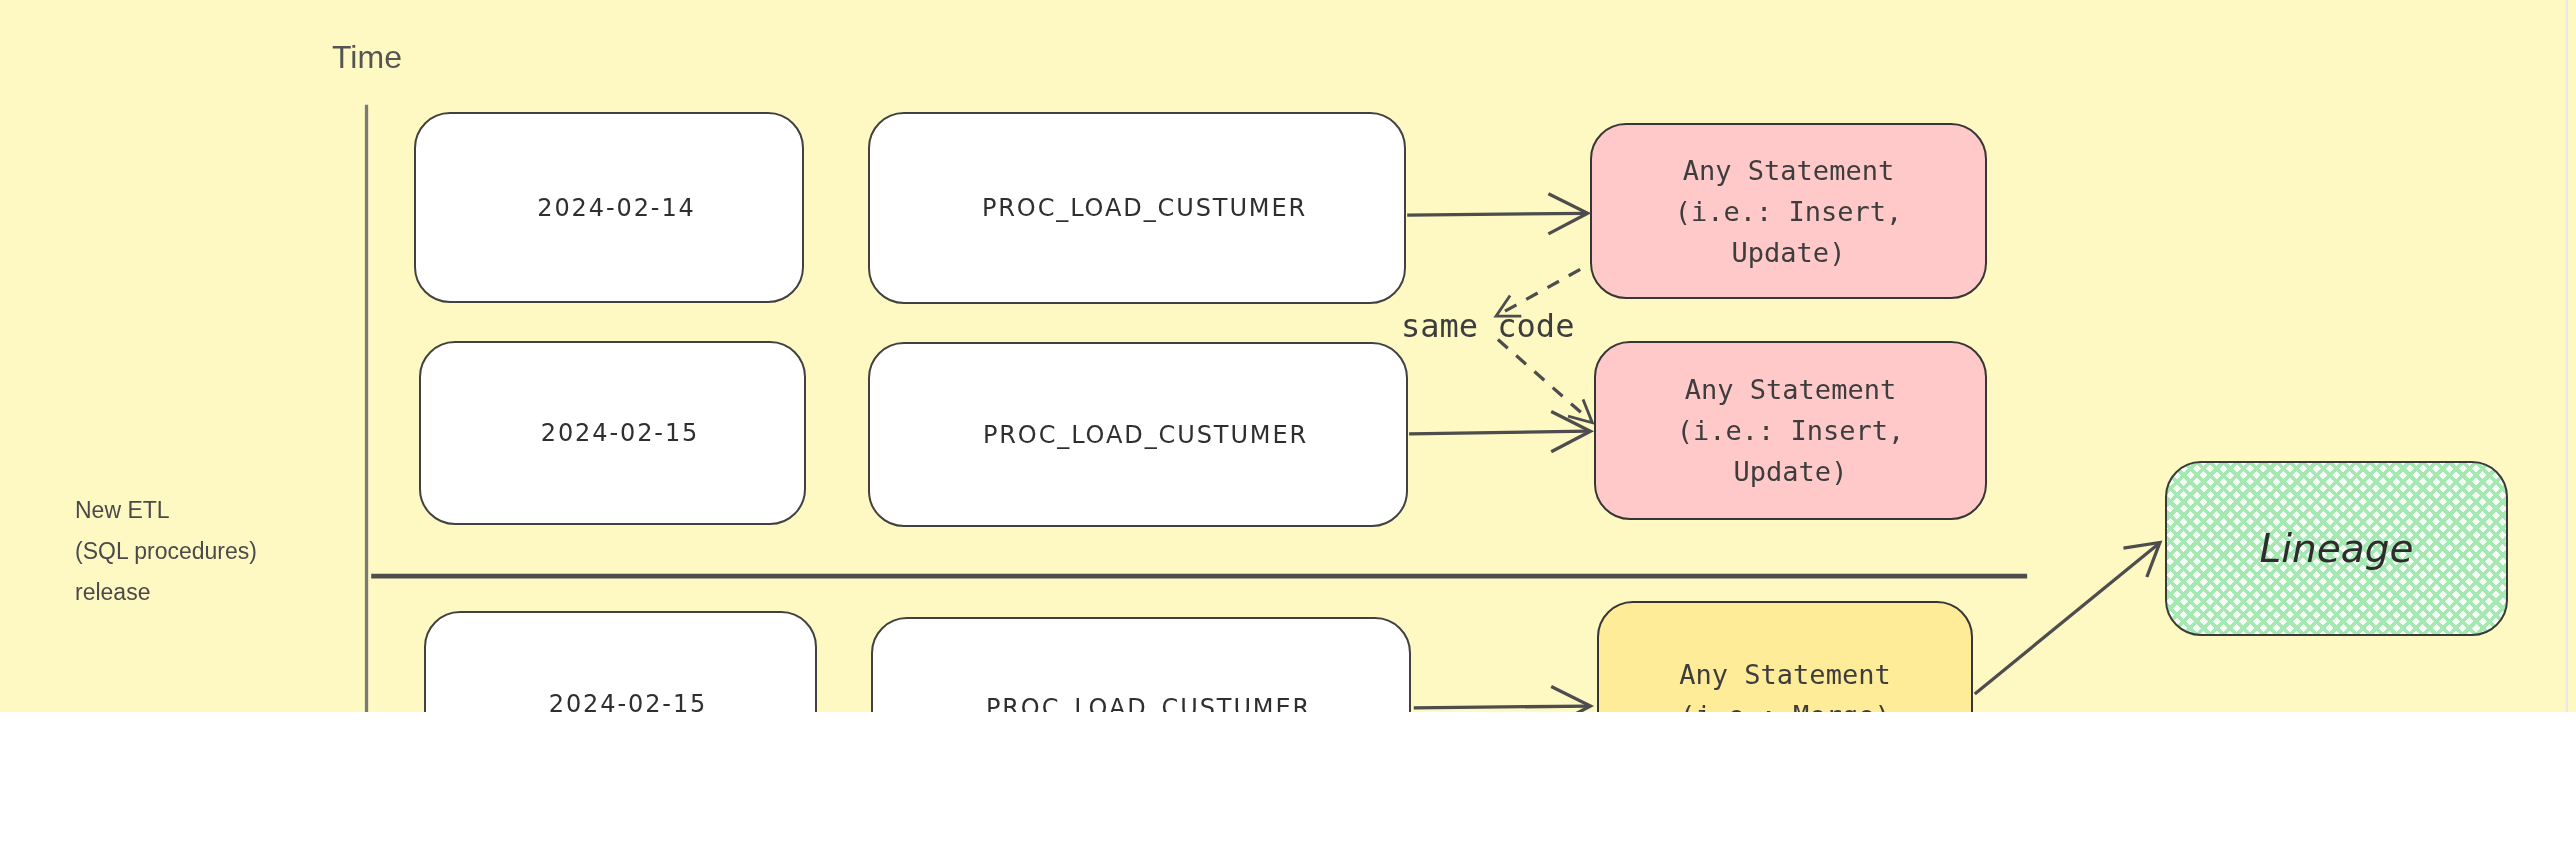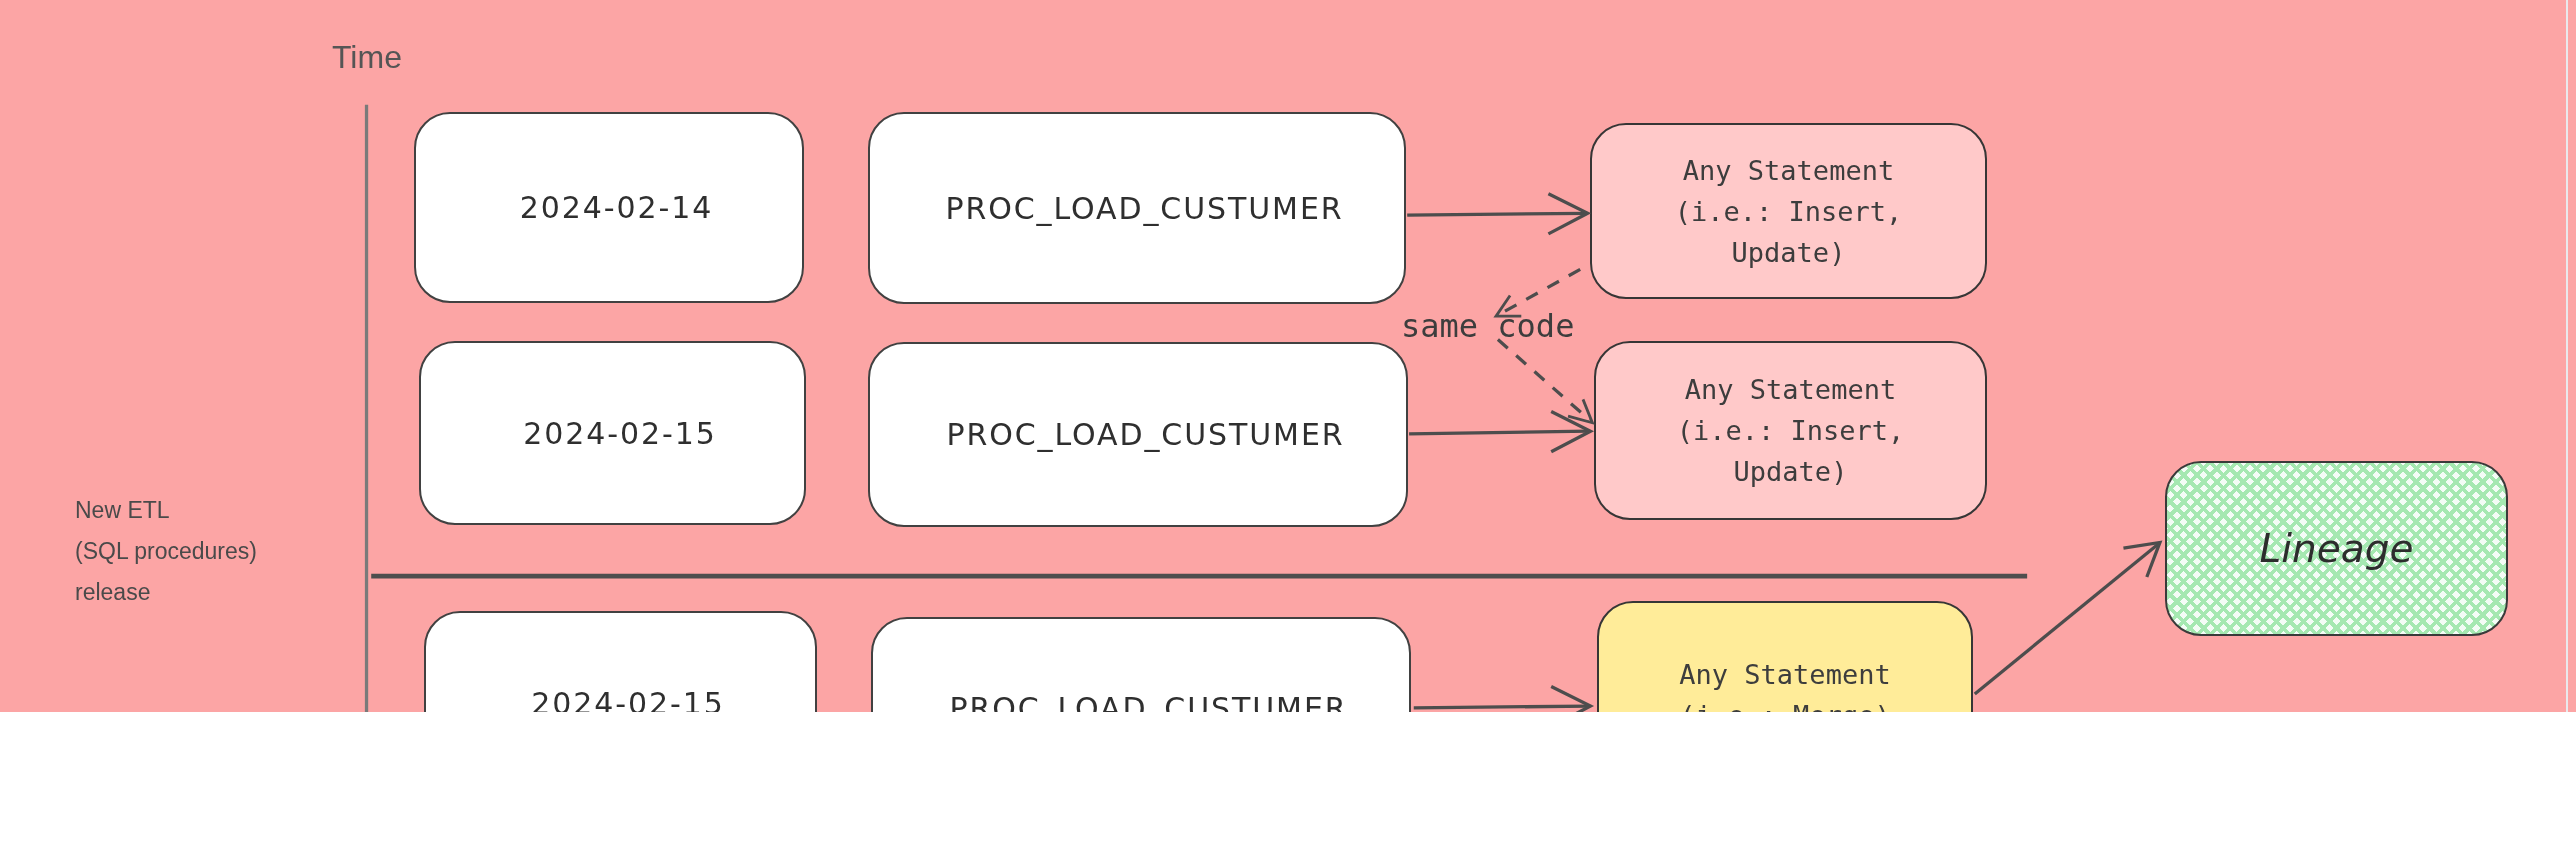--- a/index.html
+++ b/index.html
@@ -1,21 +1,21 @@
 <!DOCTYPE html>
 <html style="font-size:15px"><head>
 <meta charset="utf-8">
 <style>
   html,body{margin:0;padding:0;background:#ffffff;}
-  #canvas{position:relative;width:2576px;height:712px;background:#fca5a5;overflow:hidden;
+  #canvas{position:relative;width:2576px;height:712px;background:#fef9c3;overflow:hidden;
           font-family:"Liberation Sans",sans-serif;}
   .plain-label{position:absolute;color:#555555;font-size:32px;line-height:41px;white-space:pre-line;}
   .node{position:absolute;display:flex;align-items:center;justify-content:center;text-align:center;
         border:2.8px solid #414141;border-radius:36px;background:#ffffff;box-sizing:border-box;}
-  .hand-text{font-family:"DejaVu Sans",sans-serif;font-size:30px;color:#2f2f2f;letter-spacing:1.9px;margin-left:15px;}
+  .hand-text{font-family:"DejaVu Sans",sans-serif;font-size:24px;color:#2f2f2f;letter-spacing:1.9px;margin-left:15px;}
   .mono-text{font-family:"DejaVu Sans Mono","Liberation Mono",monospace;font-size:27px;line-height:41px;
              color:#3d3d3d;white-space:pre-line;}
   .statement{border:2.8px solid #363636;}
   .lineage-box{border:2.8px solid #3a3a3a;
      background-color:#f4fcf6;
      background-image:
        repeating-linear-gradient(45deg,#a5e8b1 0 3.7px,transparent 3.7px 9.4px),
        repeating-linear-gradient(-45deg,#a5e8b1 0 3.7px,transparent 3.7px 9.4px);}
   .lineage-text{font-family:"DejaVu Sans",sans-serif;font-style:italic;font-size:39px;color:#2d2d2d;}
   .same-code{position:absolute;font-family:"DejaVu Sans Mono","Liberation Mono",monospace;

